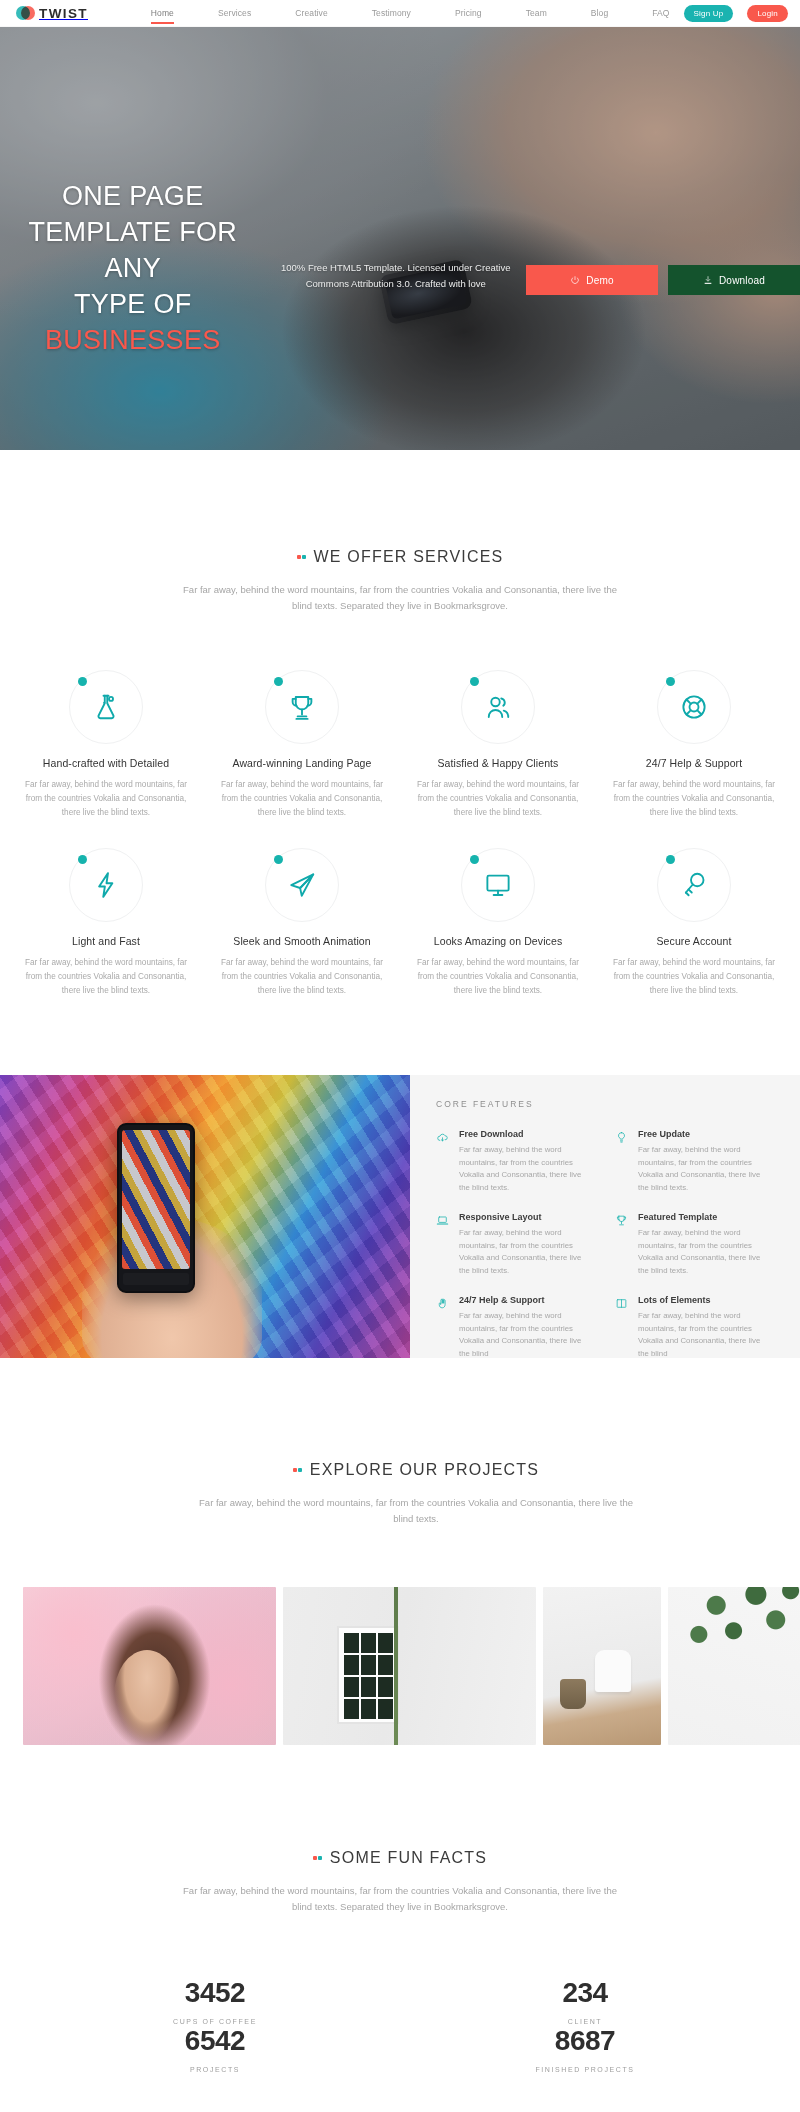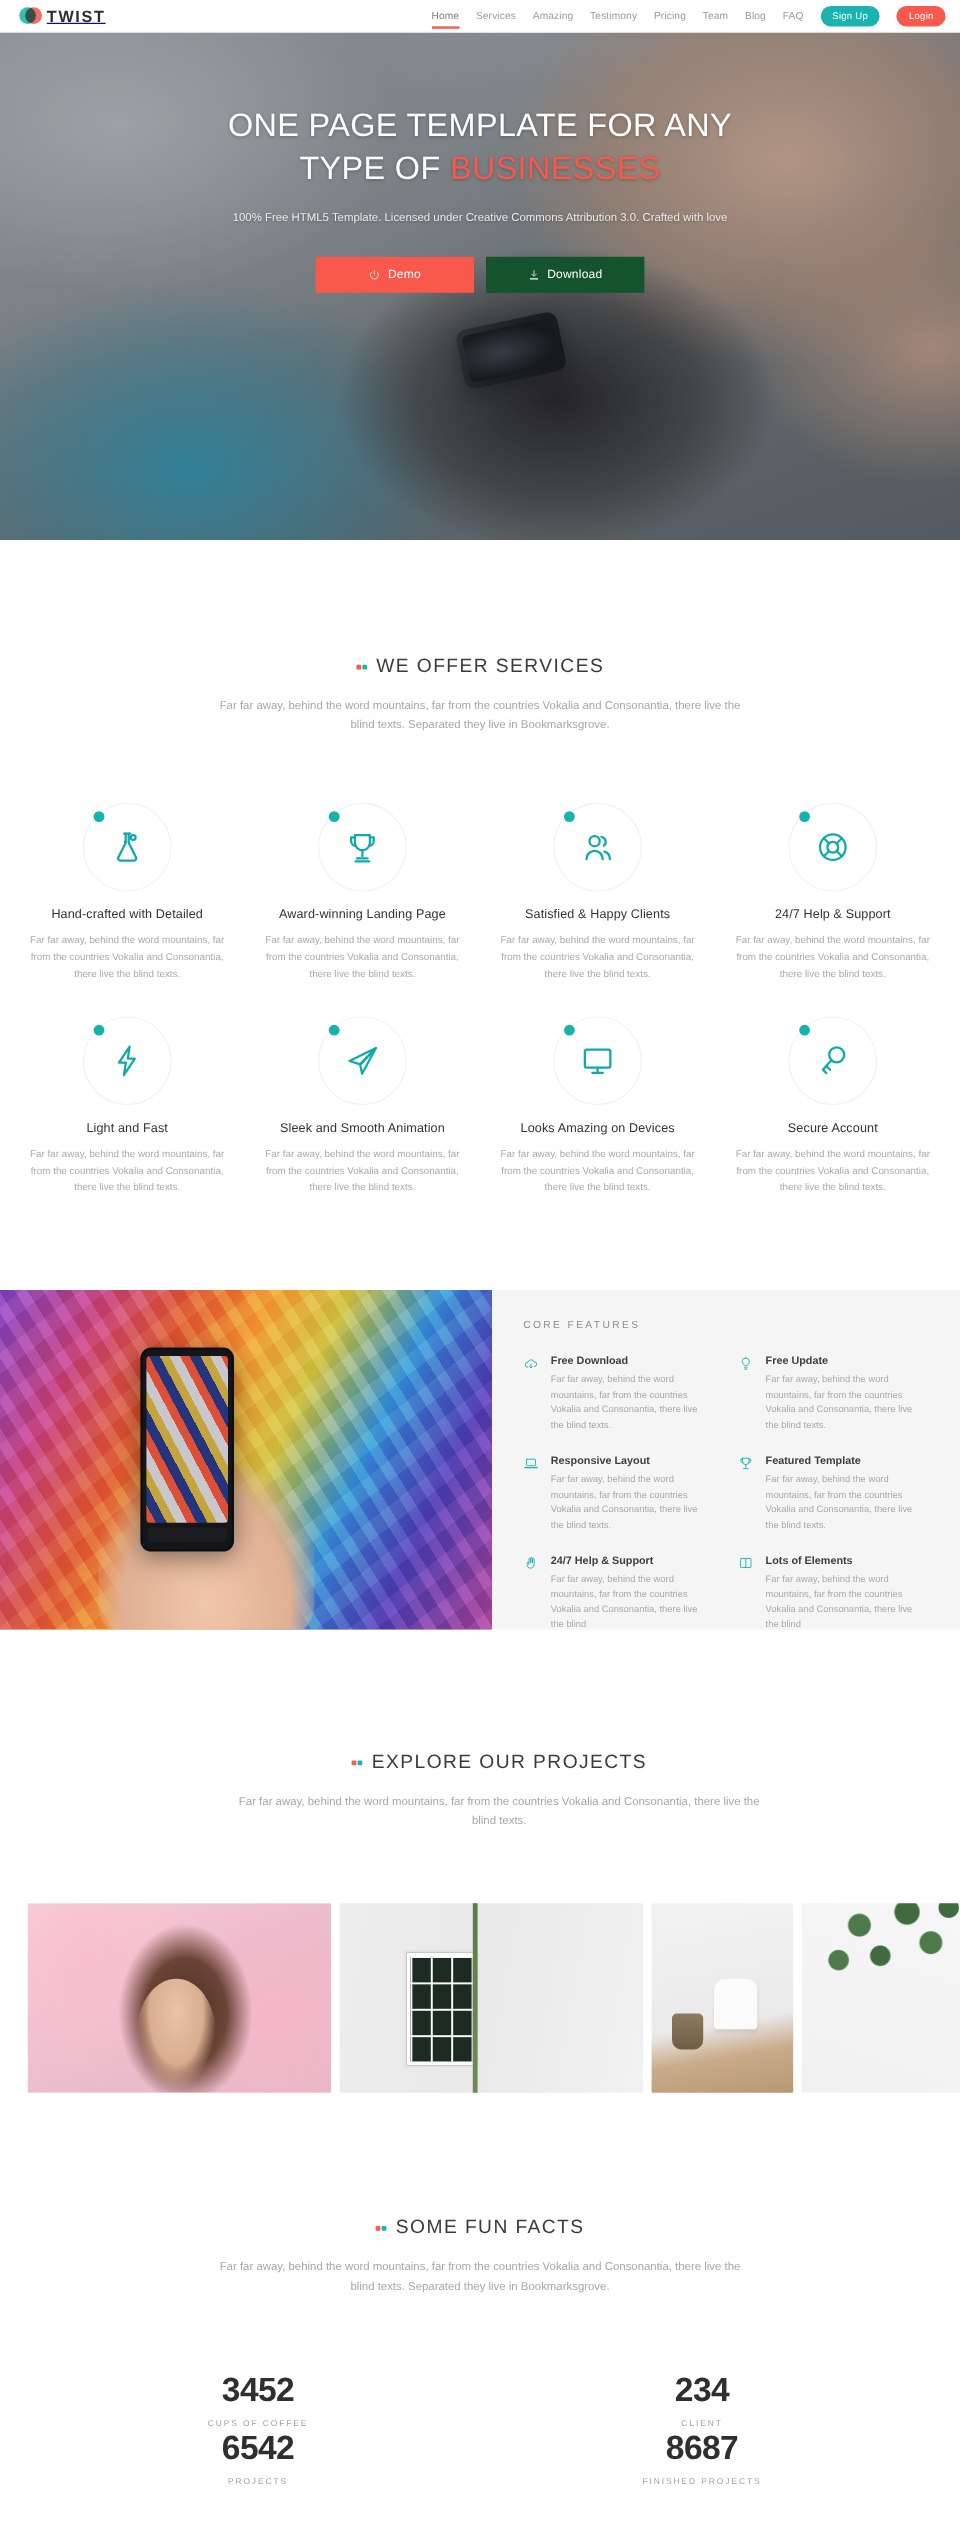--- a/index.html
+++ b/index.html
@@ -31,21 +31,21 @@
   .brand-mark .c2 { left: 5px; background: #f9584c; mix-blend-mode: multiply; }
   .brand-text {
     font-size: 13.5px; letter-spacing: 1.4px; font-weight: 700; color: #2e2e2e;
   }
   .nav-links {
     margin-left: auto; margin-right: 12px;
     display: flex; align-items: center; gap: 14px;
   }
   .nav-link {
     font-size: 8.5px; color: #9a9a9a; text-decoration: none;
-    letter-spacing: .1px; position: relative; padding: 4px 0;
+    letter-spacing: .1px; position: relative; padding: 4px 0; margin-left: 30px;
   }
   .nav-link.active { color: #7d7d7d; }
   .nav-link.active::after {
     content: ""; position: absolute; left: 0; right: 0; bottom: -2px;
     height: 2px; background: #f9584c;
   }
   .btn-pill {
     font-size: 8px; color: #fff; border: none; cursor: pointer;
     border-radius: 12px; padding: 4px 10px; letter-spacing: .2px;
     font-family: inherit;
@@ -76,21 +76,21 @@
     background: linear-gradient(130deg,#2b2b2e 0%, #121214 50%, #09090b 100%);
     box-shadow: 0 4px 18px rgba(0,0,0,.45);
   }
   .hero-phone::after {
     content: ""; position: absolute; inset: 5px; border-radius: 5px;
     background: radial-gradient(ellipse at 40% 50%, rgba(70,80,95,.65), rgba(10,10,14,.9) 70%);
   }
   .hero-overlay { position: absolute; inset: 0; background: rgba(60,64,68,.28); }
   .hero-inner {
     position: absolute; inset: 0;
-    display: flex; flex-direction: column; align-items: center;
+    display: flex; align-items: center;
     padding-top: 59px;
   }
   .hero-title {
     font-size: 27px; line-height: 36px; font-weight: 400; color: #ffffff;
     text-align: center; letter-spacing: .3px; max-width: 600px;
     text-shadow: 0 1px 3px rgba(0,0,0,.28);
   }
   .hero-title .accent { color: #f9584c; }
   .hero-sub {
     margin-top: 16px; font-size: 9.5px; line-height: 16px; color: #eceded;
@@ -256,21 +256,21 @@
   <a class="brand" href="#">
     <span class="brand-mark">
       <span class="c1"></span>
         <span class="c2"></span>
     </span>
     <span class="brand-text">TWIST</span>
   </a>
   <nav class="nav-links">
     <a class="nav-link active" href="#">Home</a>
     <a class="nav-link" href="#">Services</a>
-    <a class="nav-link" href="#">Amazing</a>
+    <a class="nav-link" href="#">Creative</a>
     <a class="nav-link" href="#">Testimony</a>
     <a class="nav-link" href="#">Pricing</a>
     <a class="nav-link" href="#">Team</a>
     <a class="nav-link" href="#">Blog</a>
     <a class="nav-link" href="#">FAQ</a>
     <button class="btn-pill btn-signup">Sign Up</button>
     <button class="btn-pill btn-login">Login</button>
   </nav>
 </div>
 

